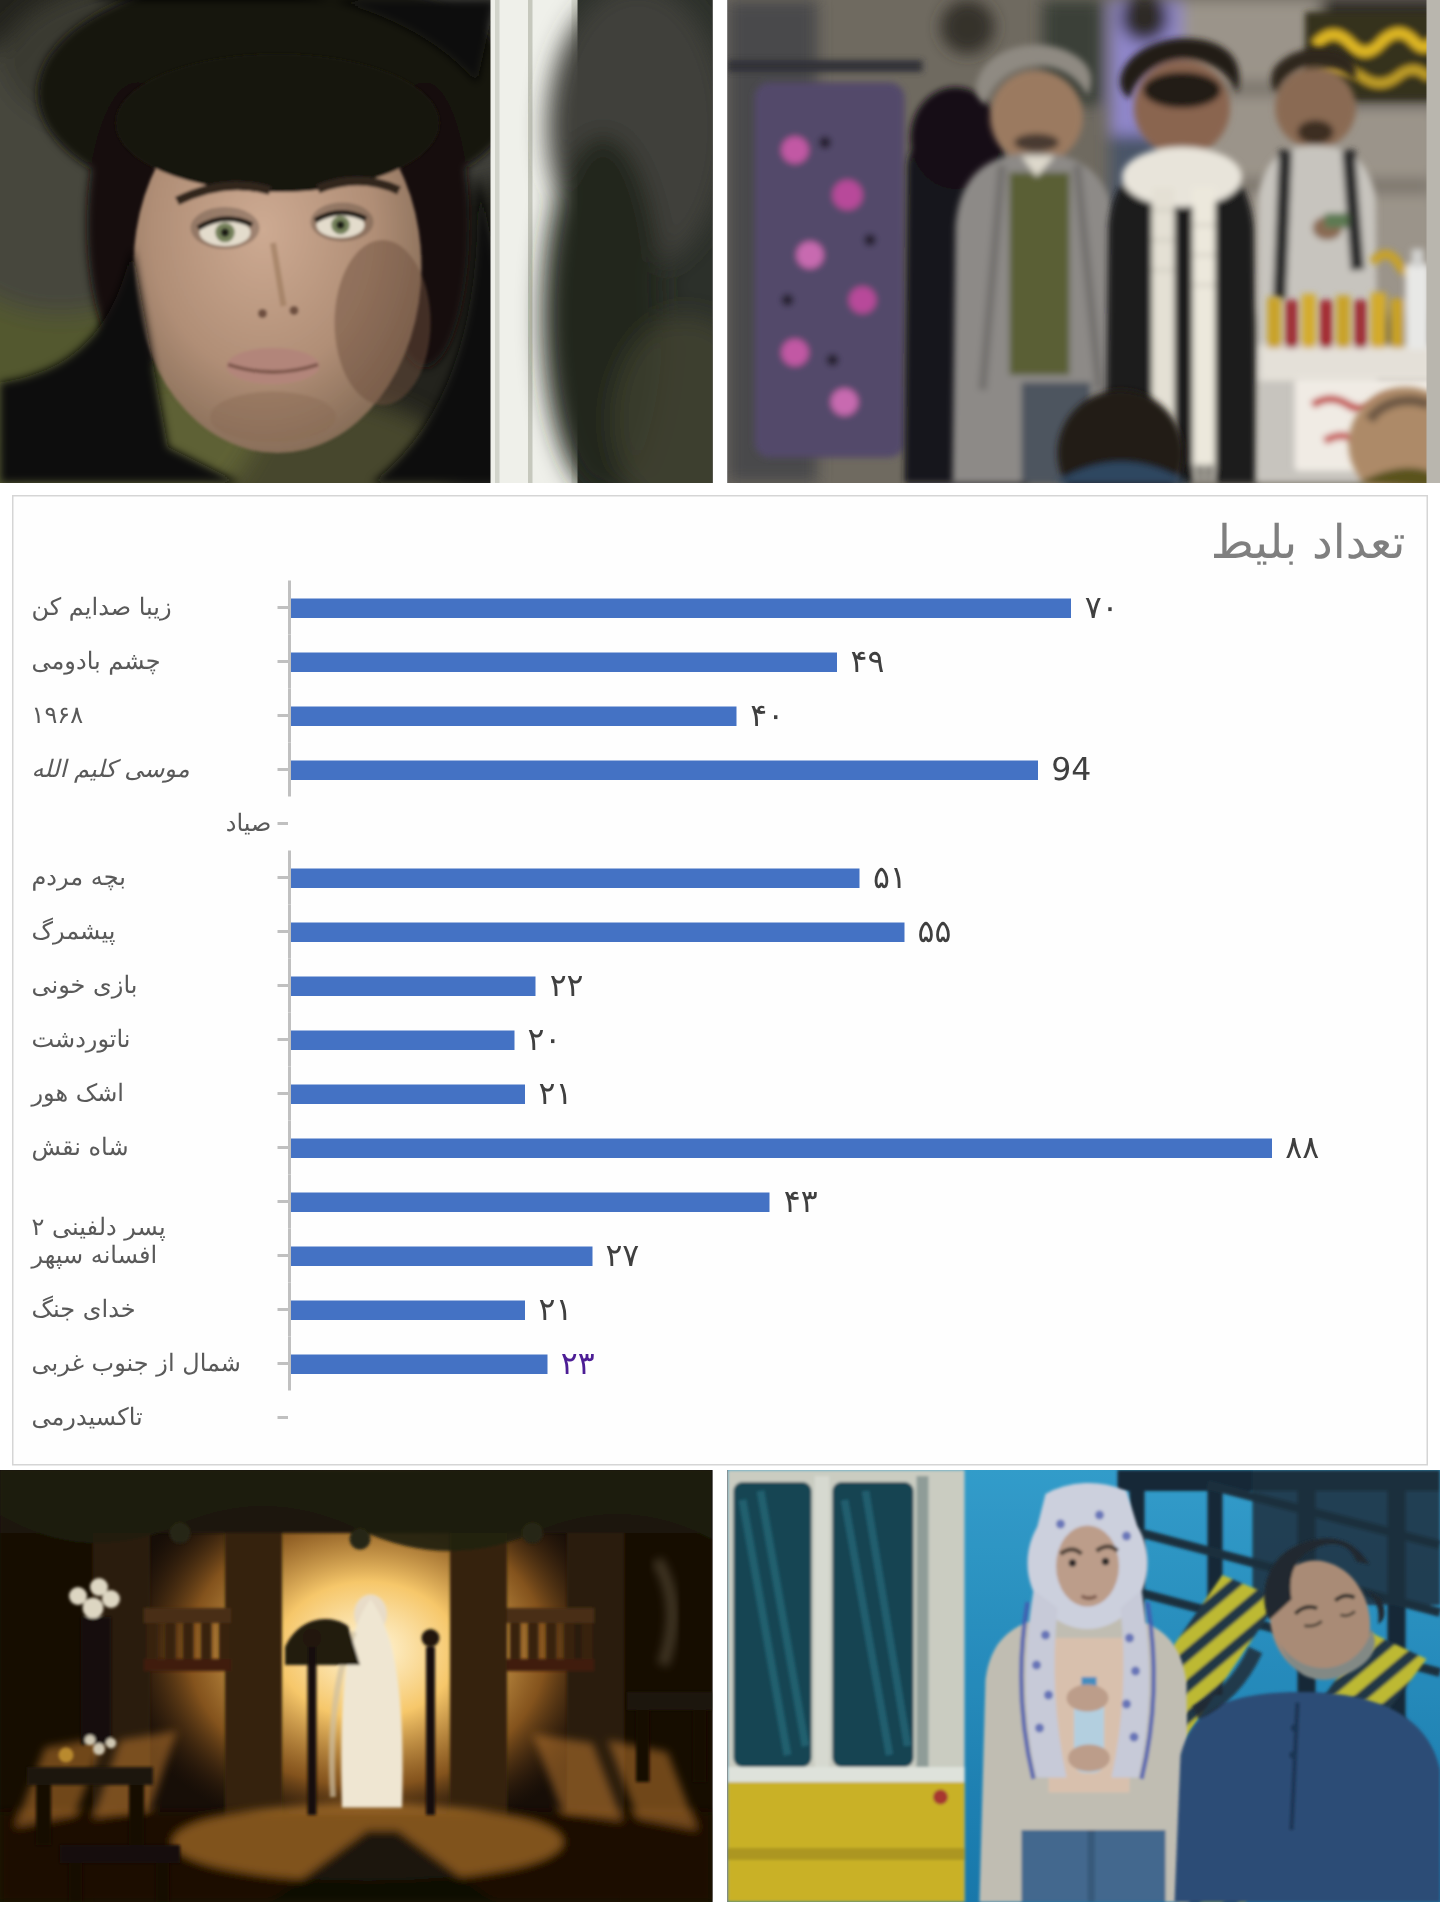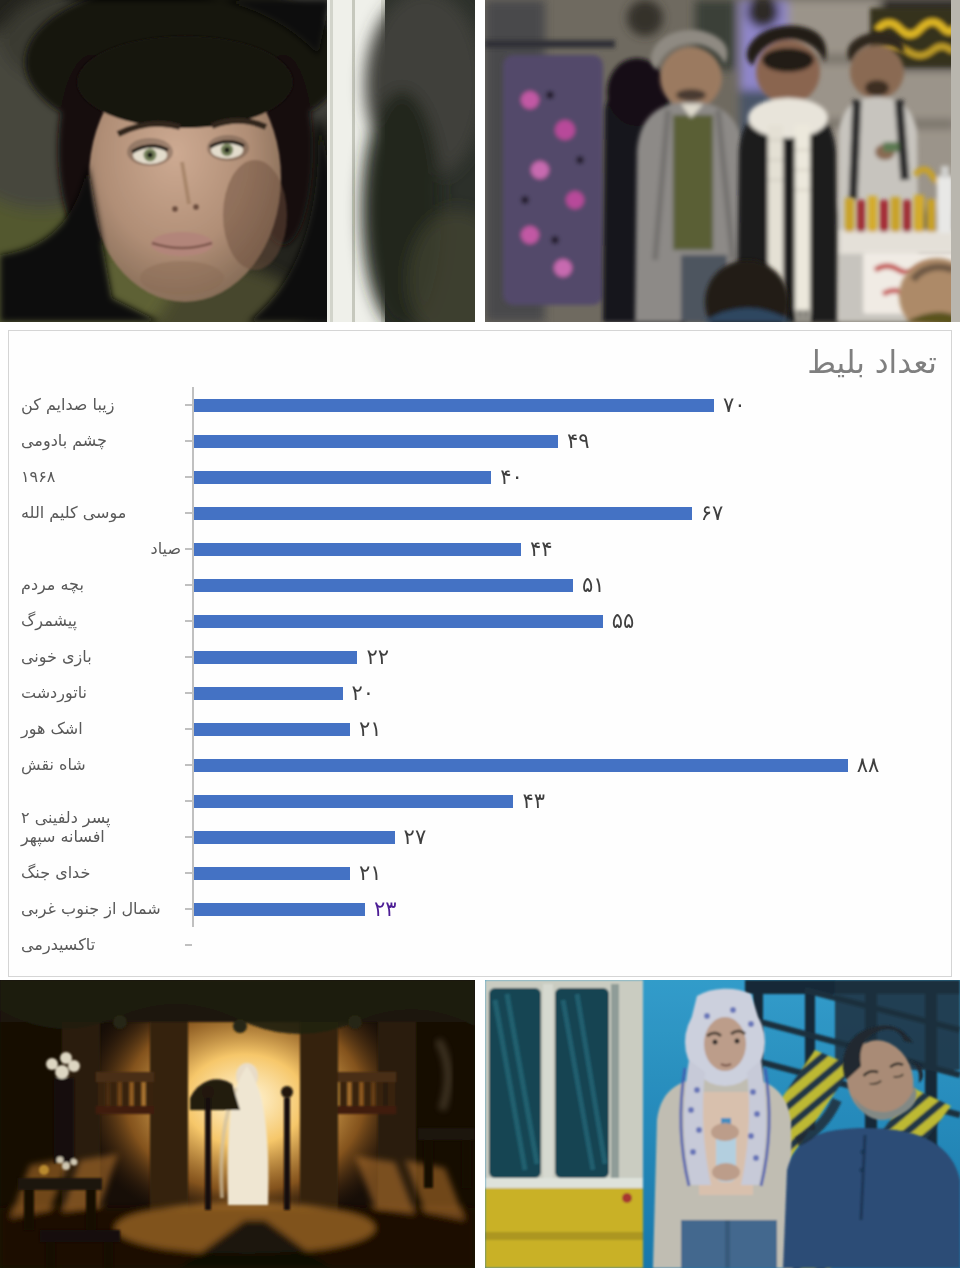--- a/index.html
+++ b/index.html
@@ -242,34 +242,30 @@
       </div>
       <div class="crow">
         <div class="clabel" style="color: rgb(89, 89, 89);">۱۹۶۸</div>
         <div class="ctick"></div>
         <div class="cplot">
           <div class="cbar" style="width: 40%; background: rgb(68, 114, 196);"></div>
           <span class="cval" style="color: rgb(63, 63, 63);">۴۰</span>
         </div>
       </div>
       <div class="crow">
-        <div class="clabel" style="color: rgb(89, 89, 89);">موسی کلیم الله</div>
+        <div class="clabel" style="color: rgb(89, 89, 89); font-style: italic;">موسی کلیم الله</div>
         <div class="ctick"></div>
         <div class="cplot">
           <div class="cbar" style="width: 67%; background: rgb(68, 114, 196);"></div>
-          <span class="cval" style="color: rgb(63, 63, 63);">۶۷</span>
+          <span class="cval" style="color: rgb(63, 63, 63);">94</span>
         </div>
       </div>
       <div class="crow">
         <div class="clabel" style="color: rgb(89, 89, 89); text-align: right;">صیاد</div>
         <div class="ctick"></div>
-        <div class="cplot">
-          <div class="cbar" style="width: 44%; background: rgb(68, 114, 196);"></div>
-          <span class="cval" style="color: rgb(63, 63, 63);">۴۴</span>
-        </div>
       </div>
       <div class="crow">
         <div class="clabel" style="color: rgb(89, 89, 89);">بچه مردم</div>
         <div class="ctick"></div>
         <div class="cplot">
           <div class="cbar" style="width: 51%; background: rgb(68, 114, 196);"></div>
           <span class="cval" style="color: rgb(63, 63, 63);">۵۱</span>
         </div>
       </div>
       <div class="crow">

